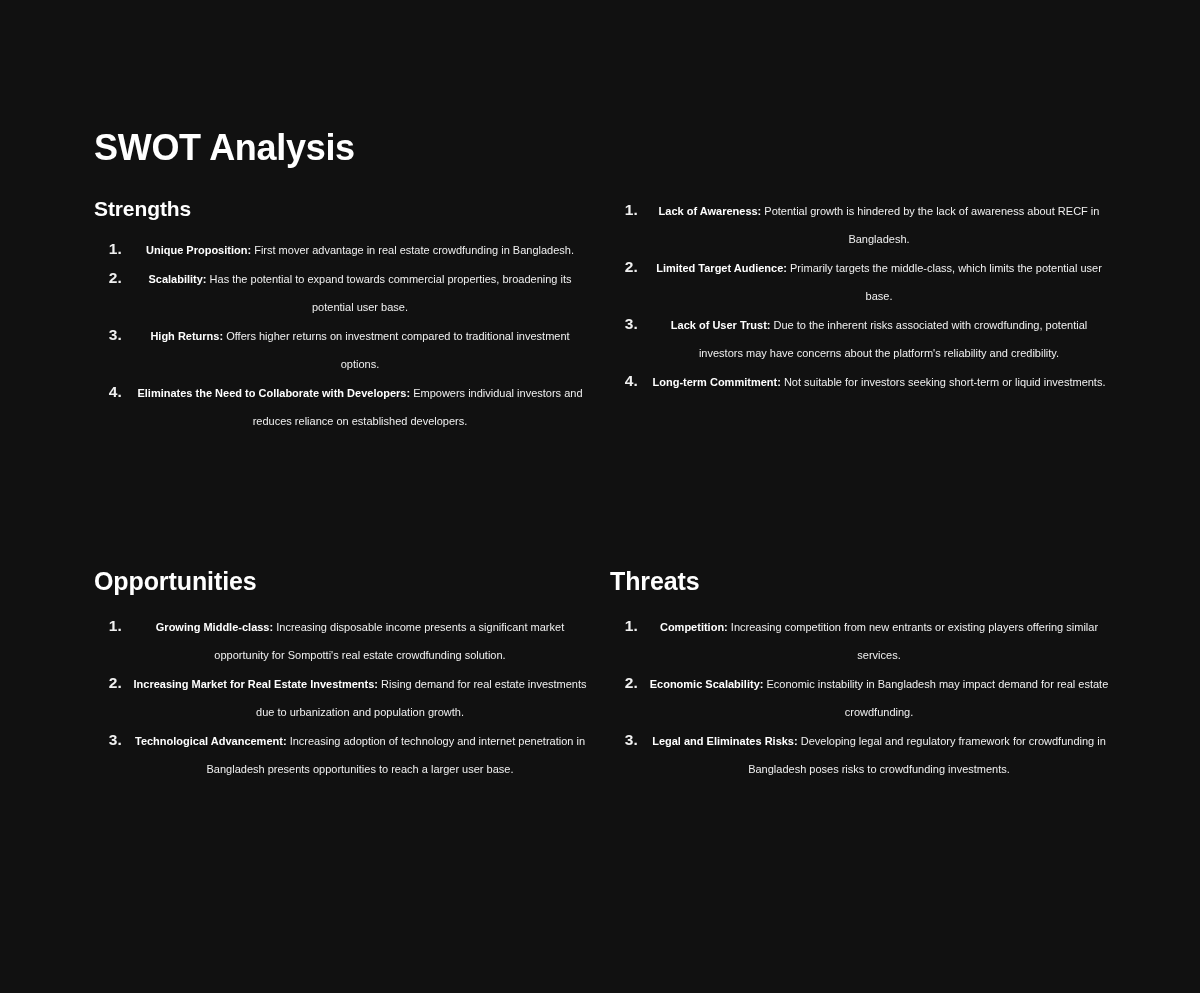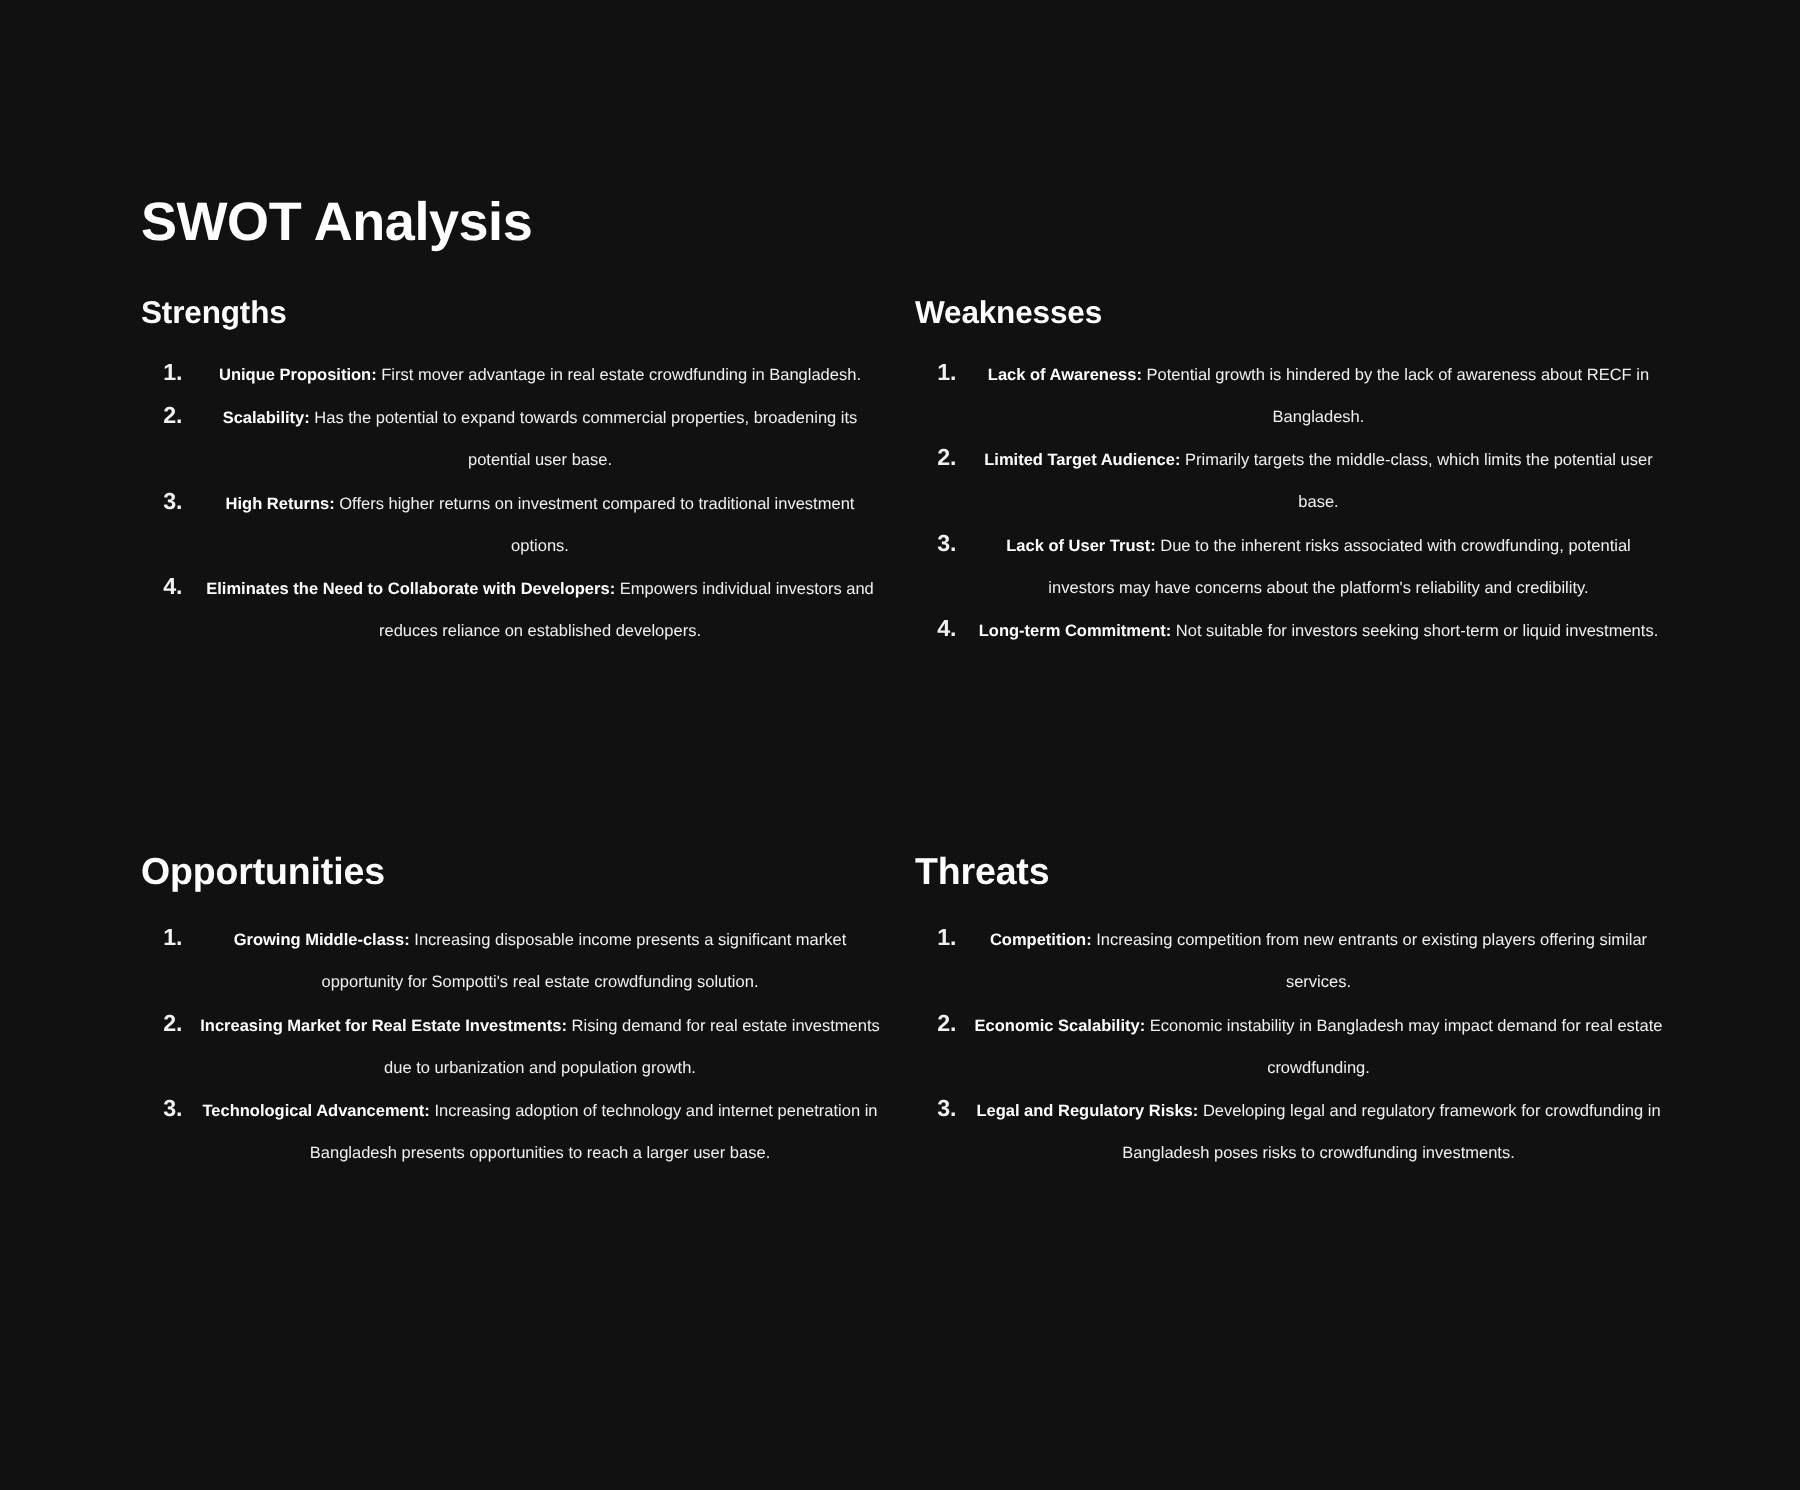--- a/index.html
+++ b/index.html
@@ -139,21 +139,20 @@
         <h2 class="section-heading">Strengths</h2>
         <ol class="items">
           <li><span class="lbl">Unique Proposition:</span><span> First mover advantage in real estate crowdfunding in Bangladesh.</span></li>
           <li><span class="lbl">Scalability:</span><span> Has the potential to expand towards commercial properties, broadening its potential user base.</span></li>
           <li><span class="lbl">High Returns:</span><span> Offers higher returns on investment compared to traditional investment options.</span></li>
           <li><span class="lbl">Eliminates the Need to Collaborate with Developers:</span><span> Empowers individual investors and reduces reliance on established developers.</span></li>
         </ol>
       </div>
 
       <div class="col col-right">
-        <h2 class="section-heading">Weaknesses</h2>
         <ol class="items">
           <li><span class="lbl">Lack of Awareness:</span><span> Potential growth is hindered by the lack of awareness about RECF in Bangladesh.</span></li>
           <li><span class="lbl">Limited Target Audience:</span><span> Primarily targets the middle-class, which limits the potential user base.</span></li>
           <li><span class="lbl">Lack of User Trust:</span><span> Due to the inherent risks associated with crowdfunding, potential investors may have concerns about the platform's reliability and credibility.</span></li>
           <li><span class="lbl">Long-term Commitment:</span><span> Not suitable for investors seeking short-term or liquid investments.</span></li>
         </ol>
       </div>
 
     </div>
 
@@ -166,20 +165,20 @@
           <li><span class="lbl">Increasing Market for Real Estate Investments:</span><span> Rising demand for real estate investments due to urbanization and population growth.</span></li>
           <li><span class="lbl">Technological Advancement:</span><span> Increasing adoption of technology and internet penetration in Bangladesh presents opportunities to reach a larger user base.</span></li>
         </ol>
       </div>
 
       <div class="col col-right">
         <h2 class="section-heading">Threats</h2>
         <ol class="items">
           <li><span class="lbl">Competition:</span><span> Increasing competition from new entrants or existing players offering similar services.</span></li>
           <li><span class="lbl">Economic Scalability:</span><span> Economic instability in Bangladesh may impact demand for real estate crowdfunding.</span></li>
-          <li><span class="lbl">Legal and Regulatory Risks:</span><span> Developing legal and regulatory framework for crowdfunding in Bangladesh poses risks to crowdfunding investments.</span></li>
+          <li><span class="lbl">Legal and Eliminates Risks:</span><span> Developing legal and regulatory framework for crowdfunding in Bangladesh poses risks to crowdfunding investments.</span></li>
         </ol>
       </div>
 
     </div>
 
   </div>
 </div>
 
 </body></html>

